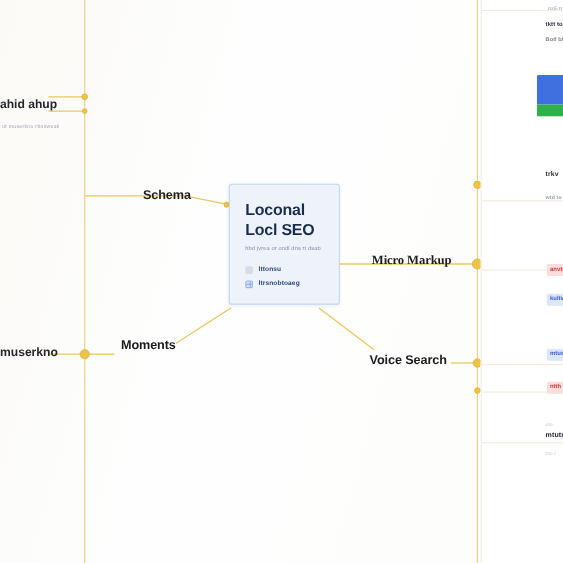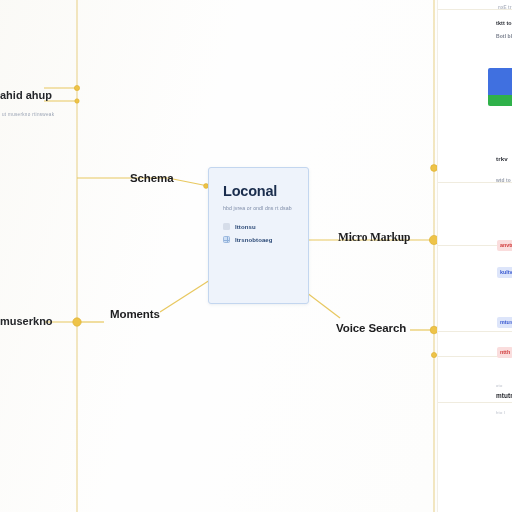--- a/index.html
+++ b/index.html
@@ -24,21 +24,21 @@
     pointer-events:none;
   }
 
   
   #links { position:absolute; inset:0; }
 
   
   .card {
     position:absolute;
     left:208px; top:167px;
-    width:101px; height:137px;
+    width:101px; height:110px;
     background:#eef3fb;
     border:1px solid #c3d6ef;
     border-radius:3px;
     padding:14px 11px 8px 14px;
     box-shadow:0 1px 3px rgba(110,130,165,.13);
   }
   .card-title {
     font-size:14.5px;
     font-weight:bold;
     color:#1a2d4d;
@@ -208,20 +208,21 @@
       <circle cx="434" cy="168" r="3.4"></circle>
       <circle cx="434" cy="240" r="4.6"></circle>
       <circle cx="434" cy="330" r="3.8"></circle>
       <circle cx="434" cy="355" r="2.6"></circle>
     </g>
   </svg>
 
   <div class="card">
     <div class="card-title">
       <div>Loconal</div>
+      <div>Locl SEO</div>
     </div>
     <div class="card-sub">hbd  jvrea  or  ondl  dns  rt  dsab</div>
     <div class="card-list">
       <div class="card-row">
         <span class="sq"></span>
         <span class="row-lbl">lttonsu</span>
       </div>
       <div class="card-row">
         <span class="sq grid"></span>
         <span class="row-lbl">ltrsnobtoaeg</span>

